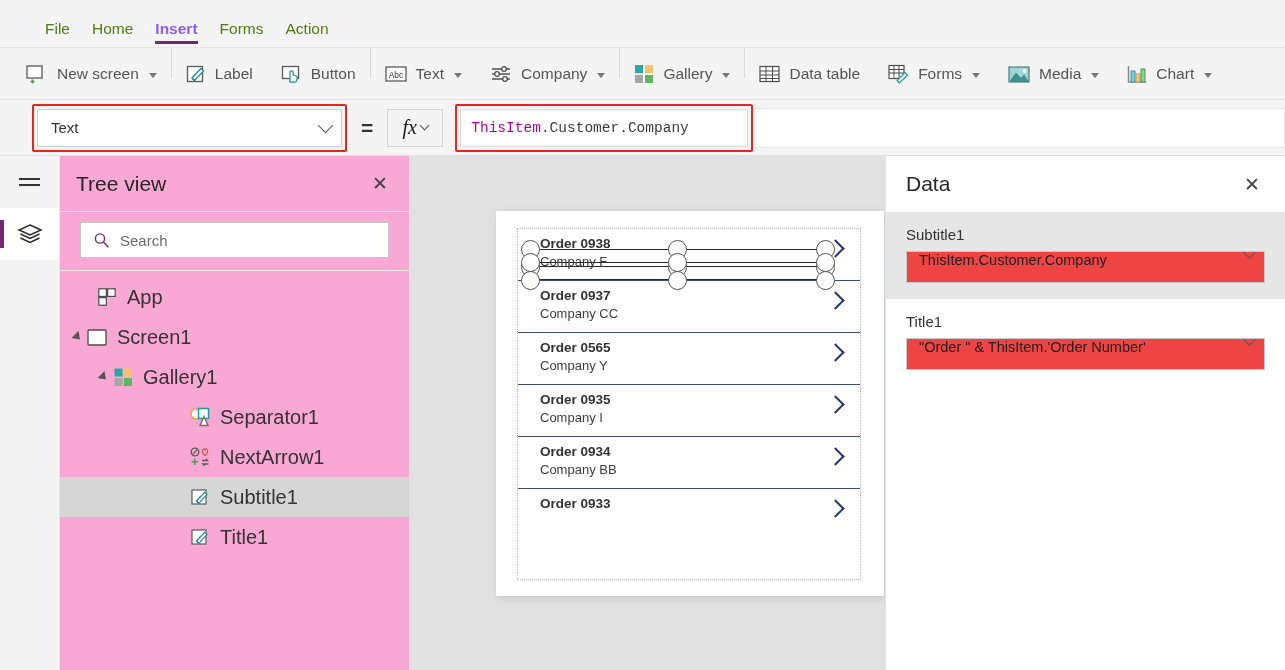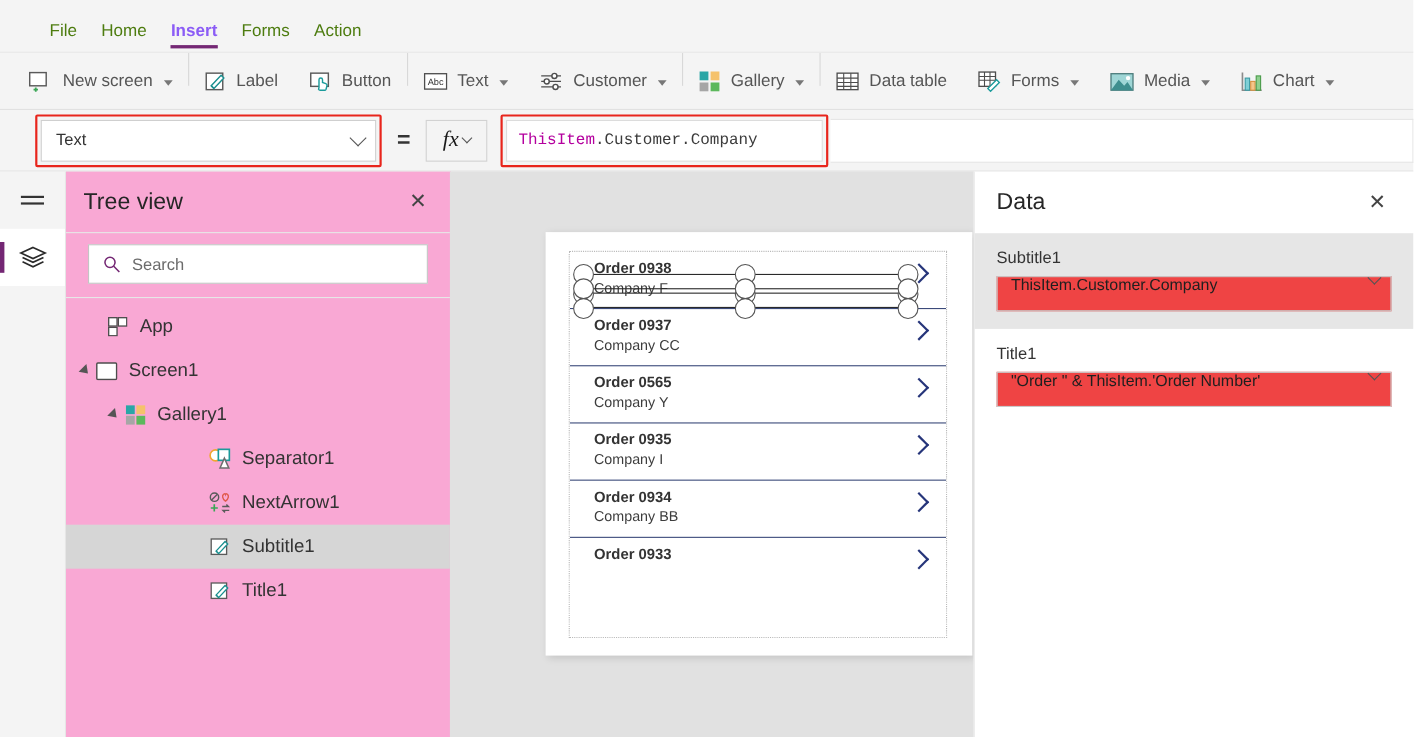--- a/index.html
+++ b/index.html
@@ -191,21 +191,21 @@
   #search-box {
     height: 36px; background: #fff; border: 1px solid #c4c4c4;
     display: flex; align-items: center; gap: 10px; padding: 0 12px;
     cursor: text;
   }
   #search-ph { font-size: 15px; color: #6b6b6b; }
   #treelist { flex: 1; overflow: hidden; padding-top: 6px; }
   .tree-row {
     height: 40px;
     display: flex; align-items: center;
-    font-size: 17px; color: #333;
+    font-size: 20px; color: #333;
     cursor: pointer;
     padding-right: 8px;
   }
   .tree-row.selected { background: #d6d6d6; }
   .twisty {
     width: 0; height: 0;
     border-top: 5px solid transparent;
     border-bottom: 5px solid transparent;
     border-left: 7px solid #555;
     flex: 0 0 auto;
@@ -353,21 +353,21 @@
     <span class="caret"></span>
   </div>
 
   <div class="ribbon-btn">
     <svg class="ico" width="22" height="20" viewBox="0 0 22 20">
       <path d="M2 5 H20 M2 10 H20 M2 15 H20" stroke="#4d4d4d" stroke-width="1.3"></path>
       <circle cx="14" cy="5" r="2.3" fill="#fff" stroke="#4d4d4d" stroke-width="1.3"></circle>
       <circle cx="7" cy="10" r="2.3" fill="#fff" stroke="#4d4d4d" stroke-width="1.3"></circle>
       <circle cx="15" cy="15" r="2.3" fill="#fff" stroke="#4d4d4d" stroke-width="1.3"></circle>
     </svg>
-    <span class="ribbon-label">Customer</span>
+    <span class="ribbon-label">Company</span>
     <span class="caret"></span>
   </div>
 
   <div class="ribbon-sep"></div>
 
   <div class="ribbon-btn">
     <svg class="ico" width="20" height="20" viewBox="0 0 20 20">
       <rect x="1" y="1" width="8" height="8" fill="#2aa6a6"></rect>
       <rect x="11" y="1" width="8" height="8" fill="#f5c26b"></rect>
       <rect x="1" y="11" width="8" height="8" fill="#a6a6a6"></rect>

